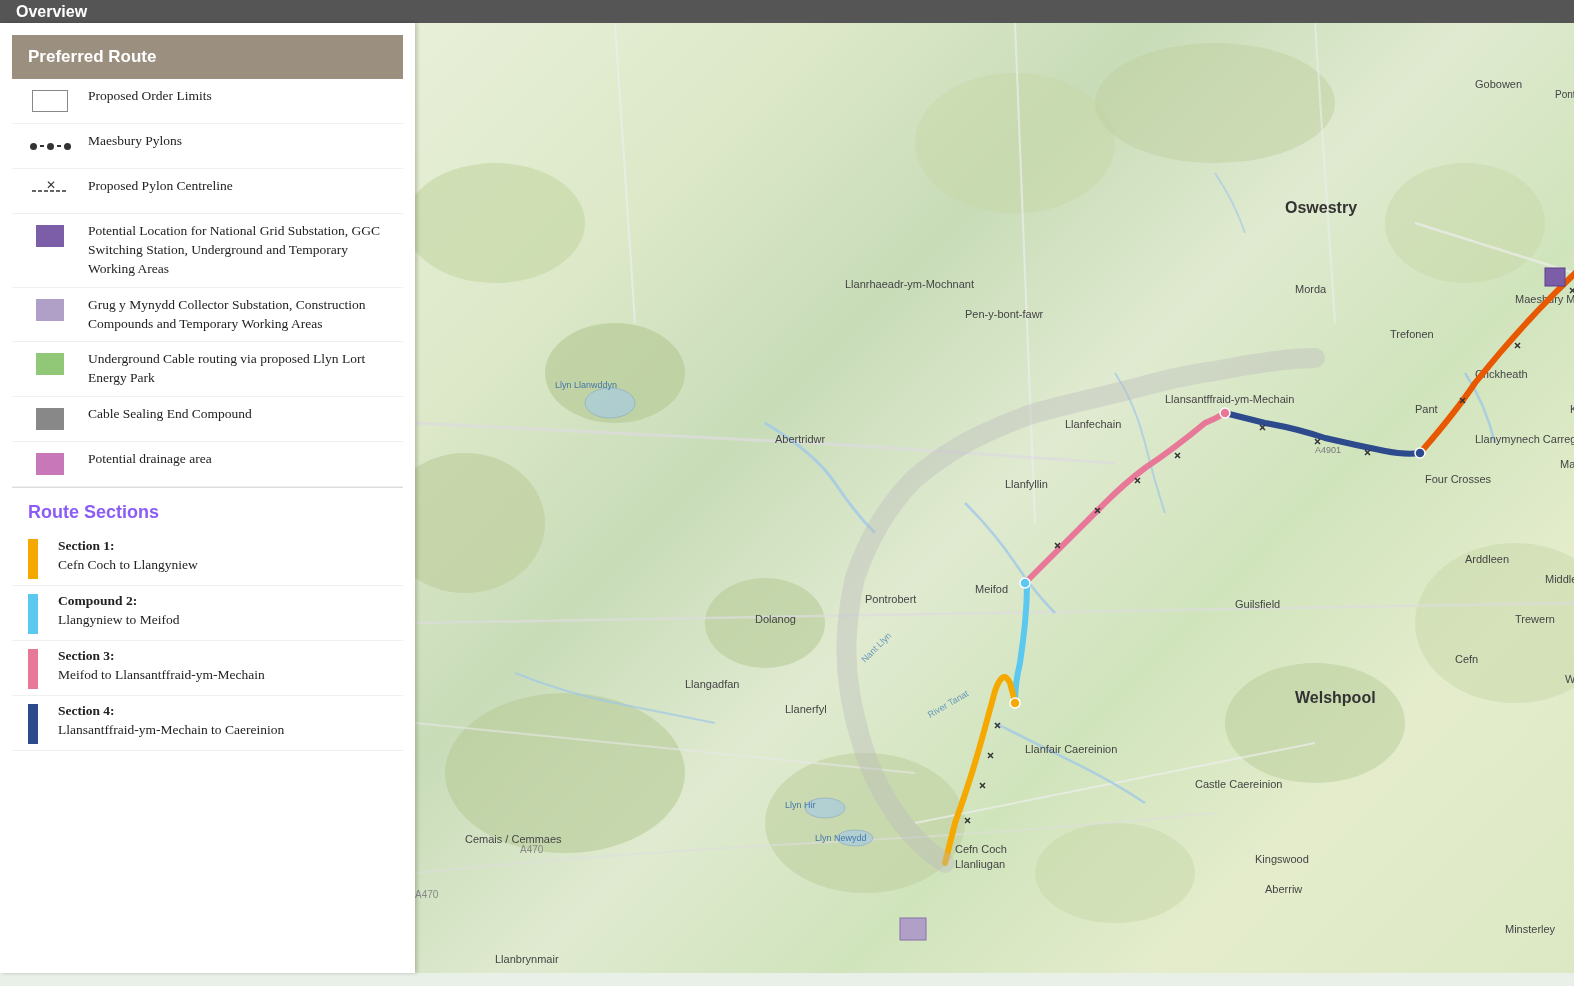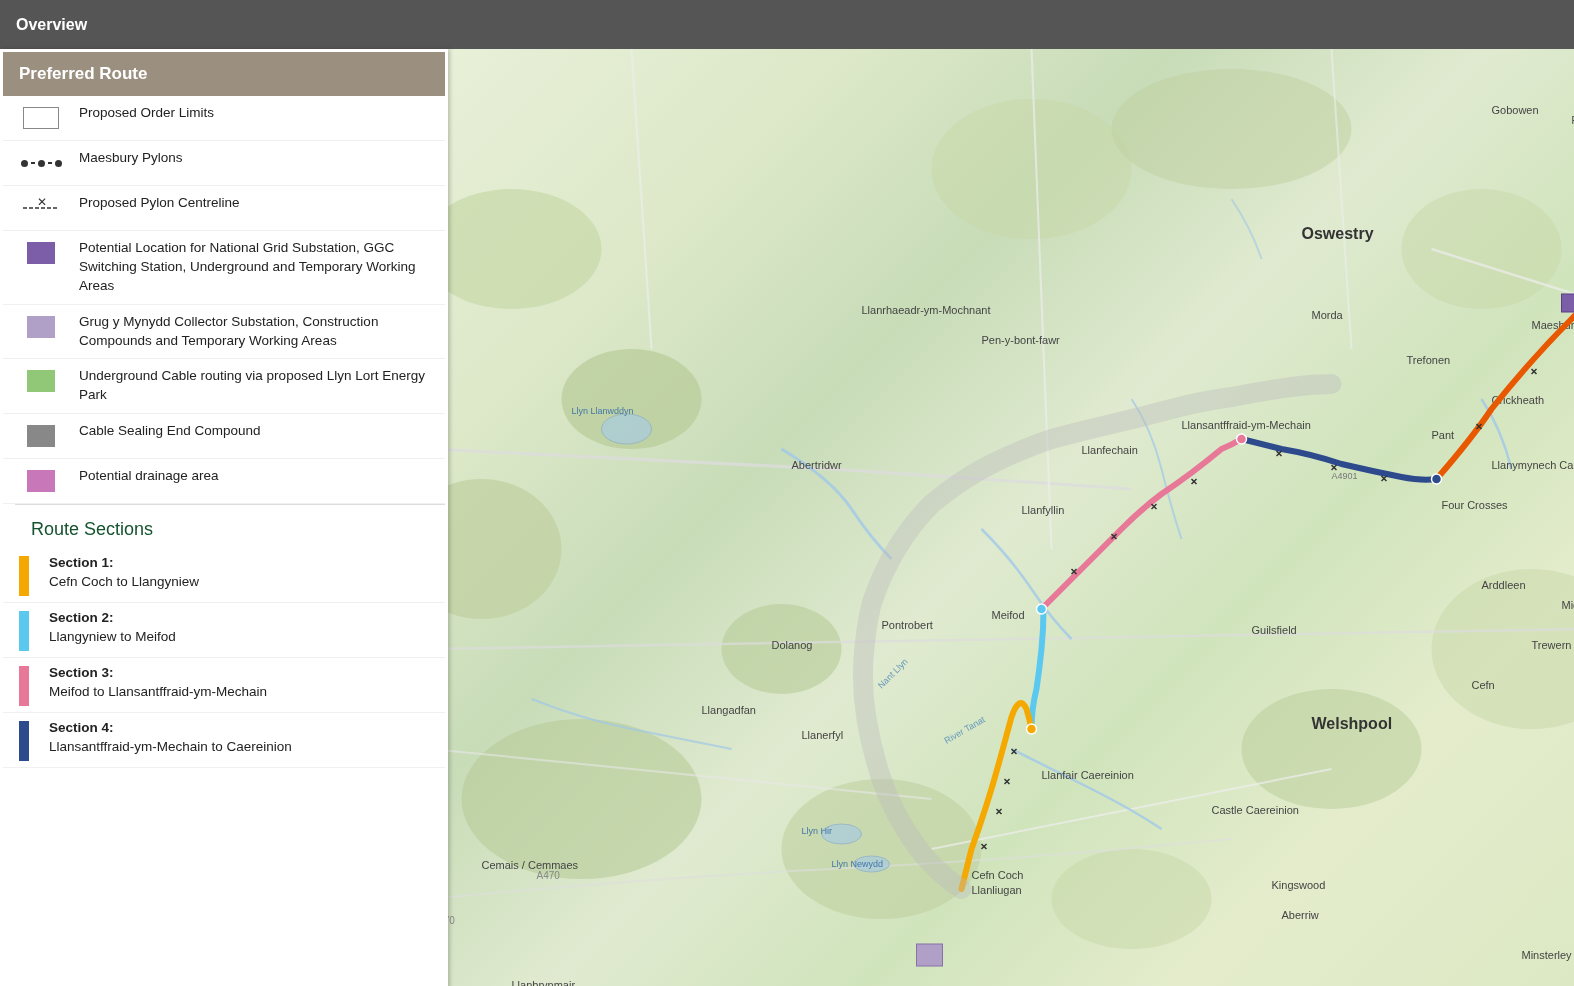--- a/index.html
+++ b/index.html
@@ -4,57 +4,56 @@
   <style>
     * { margin: 0; padding: 0; box-sizing: border-box; }
     body { font-family: Arial, sans-serif; width: 1574px; height: 986px; overflow: hidden; background: #e8f0e8; }
 
     .title-bar {
       background: #555;
       color: white;
       padding: 8px 16px;
       font-size: 16px;
       font-weight: bold;
-      height: 49px;
+      height: 23px;
       display: flex;
       align-items: center;
     }
 
     .main-container {
       display: flex;
       height: 950px;
       position: relative;
     }
 
     .legend-panel {
-      width: 448px;
+      width: 415px;
       background: white;
       z-index: 10;
-      padding: 3px;
+      padding: 12px;
       overflow-y: auto;
       flex-shrink: 0;
       box-shadow: 2px 0 4px rgba(0,0,0,0.2);
     }
 
     .legend-section-header {
       background: #9b9080;
       color: white;
       font-size: 17px;
       font-weight: bold;
       padding: 12px 16px;
     }
 
     .legend-section-header-dark {
       background: white;
-      color: #14532d;
+      color: #8b5cf6;
       font-size: 18px;
-      font-weight: normal;
+      font-weight: bold;
       padding: 14px 16px 8px 16px;
       border-top: 1px solid #ddd;
-      margin-left: 12px;
     }
 
     .legend-item {
       display: flex;
       align-items: flex-start;
       padding: 8px 16px;
       gap: 16px;
       border-bottom: 1px solid #f0f0f0;
     }
 
@@ -65,20 +64,21 @@
       align-items: center;
       justify-content: center;
       min-height: 28px;
     }
 
     .legend-text {
       font-size: 13.5px;
       color: #222;
       line-height: 1.4;
       flex: 1;
+      font-family: Liberation Serif, serif;
     }
 
     .legend-text.bold {
       font-weight: bold;
     }
 
     
     .sym-order-limits {
       width: 36px;
       height: 22px;
@@ -262,21 +262,21 @@
       <div style="width:10px;height:40px;background:#F5A800;flex-shrink:0;margin-top:2px;"></div>
       <div>
         <div class="legend-text bold">Section 1:</div>
         <div class="legend-text">Cefn Coch to Llangyniew</div>
       </div>
     </div>
 
     <div class="section-label-box">
       <div style="width:10px;height:40px;background:#5BC8F0;flex-shrink:0;margin-top:2px;"></div>
       <div>
-        <div class="legend-text bold">Section 2:</div>
+        <div class="legend-text bold">Compound 2:</div>
         <div class="legend-text">Llangyniew to Meifod</div>
       </div>
     </div>
 
     <div class="section-label-box">
       <div style="width:10px;height:40px;background:#E87898;flex-shrink:0;margin-top:2px;"></div>
       <div>
         <div class="legend-text bold">Section 3:</div>
         <div class="legend-text">Meifod to Llansantffraid-ym-Mechain</div>
       </div>

